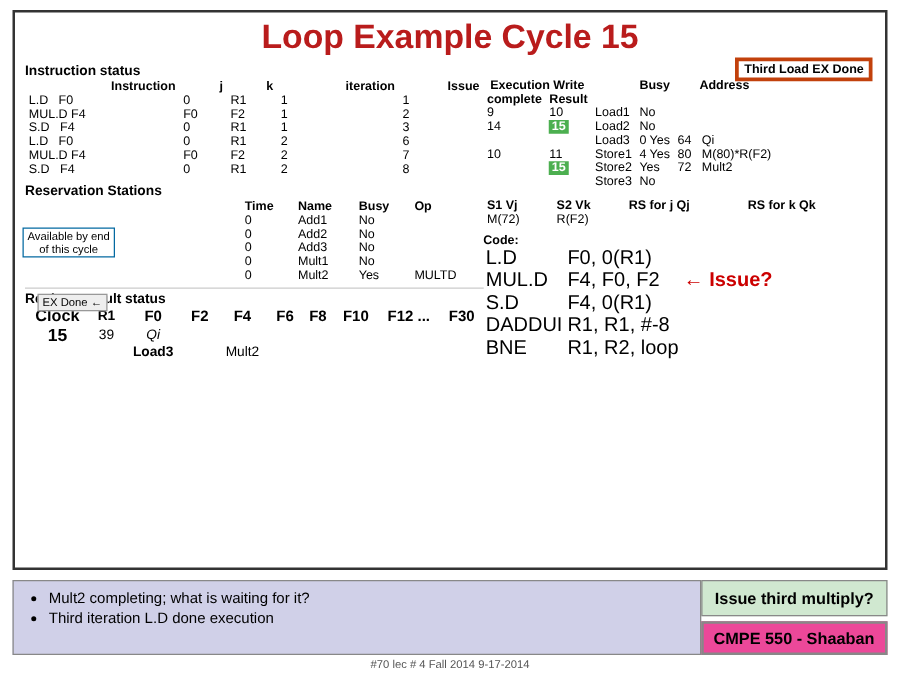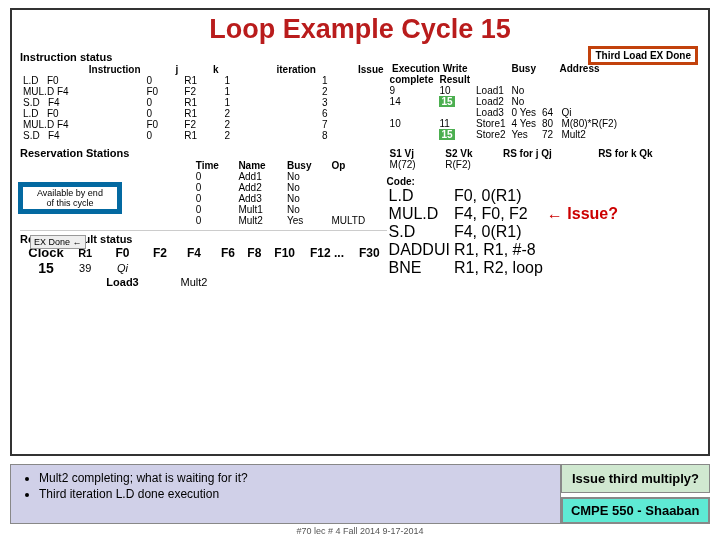--- a/index.html
+++ b/index.html
@@ -87,22 +87,22 @@
       font-size: 10px;
       width: 100%;
     }
     .rs-table th, .rs-table td {
       padding: 0 3px;
       text-align: left;
       white-space: nowrap;
       font-size: 10px;
     }
     .avail-label {
-      border: 5px solid #0369a1;
-      padding: 1px 14px;
+      border: 1px solid #0369a1;
+      padding: 1px 3px;
       font-size: 9px;
       white-space: nowrap;
     }
     .ex-done-label {
       border: 1px solid #999;
       padding: 1px 3px;
       font-size: 9px;
       background: #eee;
     }
     
@@ -156,21 +156,21 @@
       background: #d0e8d0;
       border: 1px solid #888;
       padding: 6px 10px;
       white-space: nowrap;
       font-size: 13px;
       font-weight: bold;
       display: flex;
       align-items: center;
     }
     .cmpe-box {
-      background: #5eead4;
+      background: #ec4899;
       border: 2px solid #888;
       padding: 4px 8px;
       font-size: 13px;
       font-weight: bold;
       display: flex;
       align-items: center;
       white-space: nowrap;
     }
     .footer-row {
       display: flex;
@@ -426,20 +426,27 @@
                 <td>Store1</td>
                 <td>4 Yes</td>
                 <td>80 &nbsp; M(80)*R(F2)</td>
               </tr>
               <tr>
                 <td></td>
                 <td><span class="highlight-box">15</span></td>
                 <td>Store2</td>
                 <td>Yes</td>
                 <td>72 &nbsp; Mult2</td>
+              </tr>
+              <tr>
+                <td></td>
+                <td></td>
+                <td>Store3</td>
+                <td>No</td>
+                <td></td>
               </tr>
             </tbody>
           </table>
         </div>
 
         <div style="margin-top:8px;">
           <table class="rs-table">
             <thead>
               <tr>
                 <th>S1 Vj</th>

